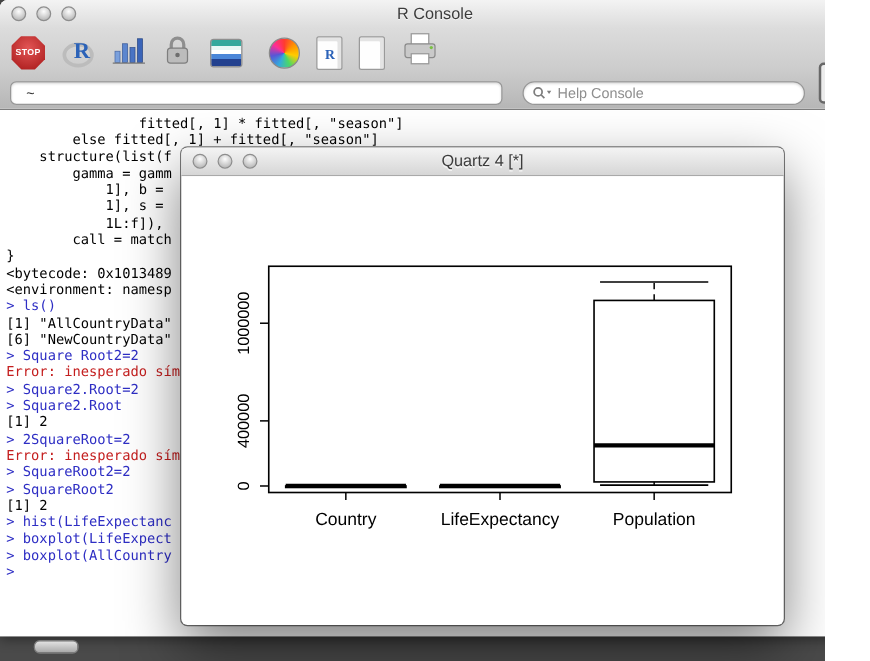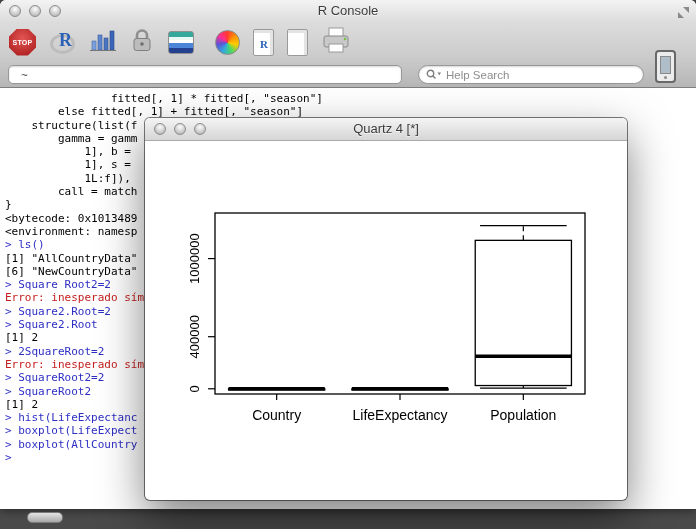--- a/index.html
+++ b/index.html
@@ -1,17 +1,17 @@
 <!DOCTYPE html>
 <html><head>
 <meta charset="utf-8">
 <style>
   html,body{margin:0;padding:0;}
-  .screen{position:relative;width:696px;height:529px;background:#4a4a4a;overflow:hidden;
-          font-family:"Liberation Sans",sans-serif;}
+  .screen{position:relative;width:636px;height:529px;background:#4a4a4a;overflow:hidden;
+          font-family:"Liberation Sans",sans-serif;padding-left:24px;}
   
   .main-window{position:absolute;left:0;top:0;width:696px;height:509px;background:#fff;
                border-radius:6px 6px 0 0;box-shadow:0 2px 10px rgba(0,0,0,.45);}
   .header{position:absolute;top:0;left:0;width:696px;height:88px;box-sizing:border-box;
           background:linear-gradient(#f3f3f3,#dcdcdc 26%,#cdcdcd 62%,#b6b6b6);
           border-bottom:1px solid #7e7e7e;border-radius:6px 6px 0 0;}
   .titlebar{position:absolute;top:0;left:0;right:0;height:22px;}
   .title{text-align:center;line-height:22px;font-size:13px;color:#3c3c3c;
          text-shadow:0 1px 0 rgba(255,255,255,.65);}
   .traffic{position:absolute;left:9px;top:5px;display:flex;gap:8px;}
@@ -136,21 +136,21 @@
 
       <div class="pathfield">
         <span>~</span>
       </div>
       <div class="searchfield">
         <svg width="16" height="11" viewBox="0 0 16 11">
           <circle cx="4.5" cy="4.5" r="3.2" fill="none" stroke="#7d7d7d" stroke-width="1.4"></circle>
           <line x1="7" y1="7" x2="9.5" y2="9.5" stroke="#7d7d7d" stroke-width="1.4"></line>
           <polygon points="11.5,3.5 15,3.5 13.25,6.2" fill="#7d7d7d"></polygon>
         </svg>
-        <span class="placeholder">Help Search</span>
+        <span class="placeholder">Help Console</span>
       </div>
     </div>
 
     <div class="console"><div class="cline output">                fitted[, 1] * fitted[, "season"]</div><div class="cline output">        else fitted[, 1] + fitted[, "season"]</div><div class="cline output">    structure(list(f</div><div class="cline output">        gamma = gamm</div><div class="cline output">            1], b = </div><div class="cline output">            1], s = </div><div class="cline output">            1L:f]),</div><div class="cline output">        call = match</div><div class="cline output">}</div><div class="cline output">&lt;bytecode: 0x1013489</div><div class="cline output">&lt;environment: namesp</div><div class="cline input">&gt; ls()</div><div class="cline output">[1] "AllCountryData"</div><div class="cline output">[6] "NewCountryData"</div><div class="cline input">&gt; Square Root2=2</div><div class="cline error">Error: inesperado sím</div><div class="cline input">&gt; Square2.Root=2</div><div class="cline input">&gt; Square2.Root</div><div class="cline output">[1] 2</div><div class="cline input">&gt; 2SquareRoot=2</div><div class="cline error">Error: inesperado sím</div><div class="cline input">&gt; SquareRoot2=2</div><div class="cline input">&gt; SquareRoot2</div><div class="cline output">[1] 2</div><div class="cline input">&gt; hist(LifeExpectanc</div><div class="cline input">&gt; boxplot(LifeExpect</div><div class="cline input">&gt; boxplot(AllCountry</div><div class="cline input">&gt; </div></div>
   </div>
 
   <div class="bg-pill"></div>
 
   <div class="quartz">
     <div class="titlebar">

